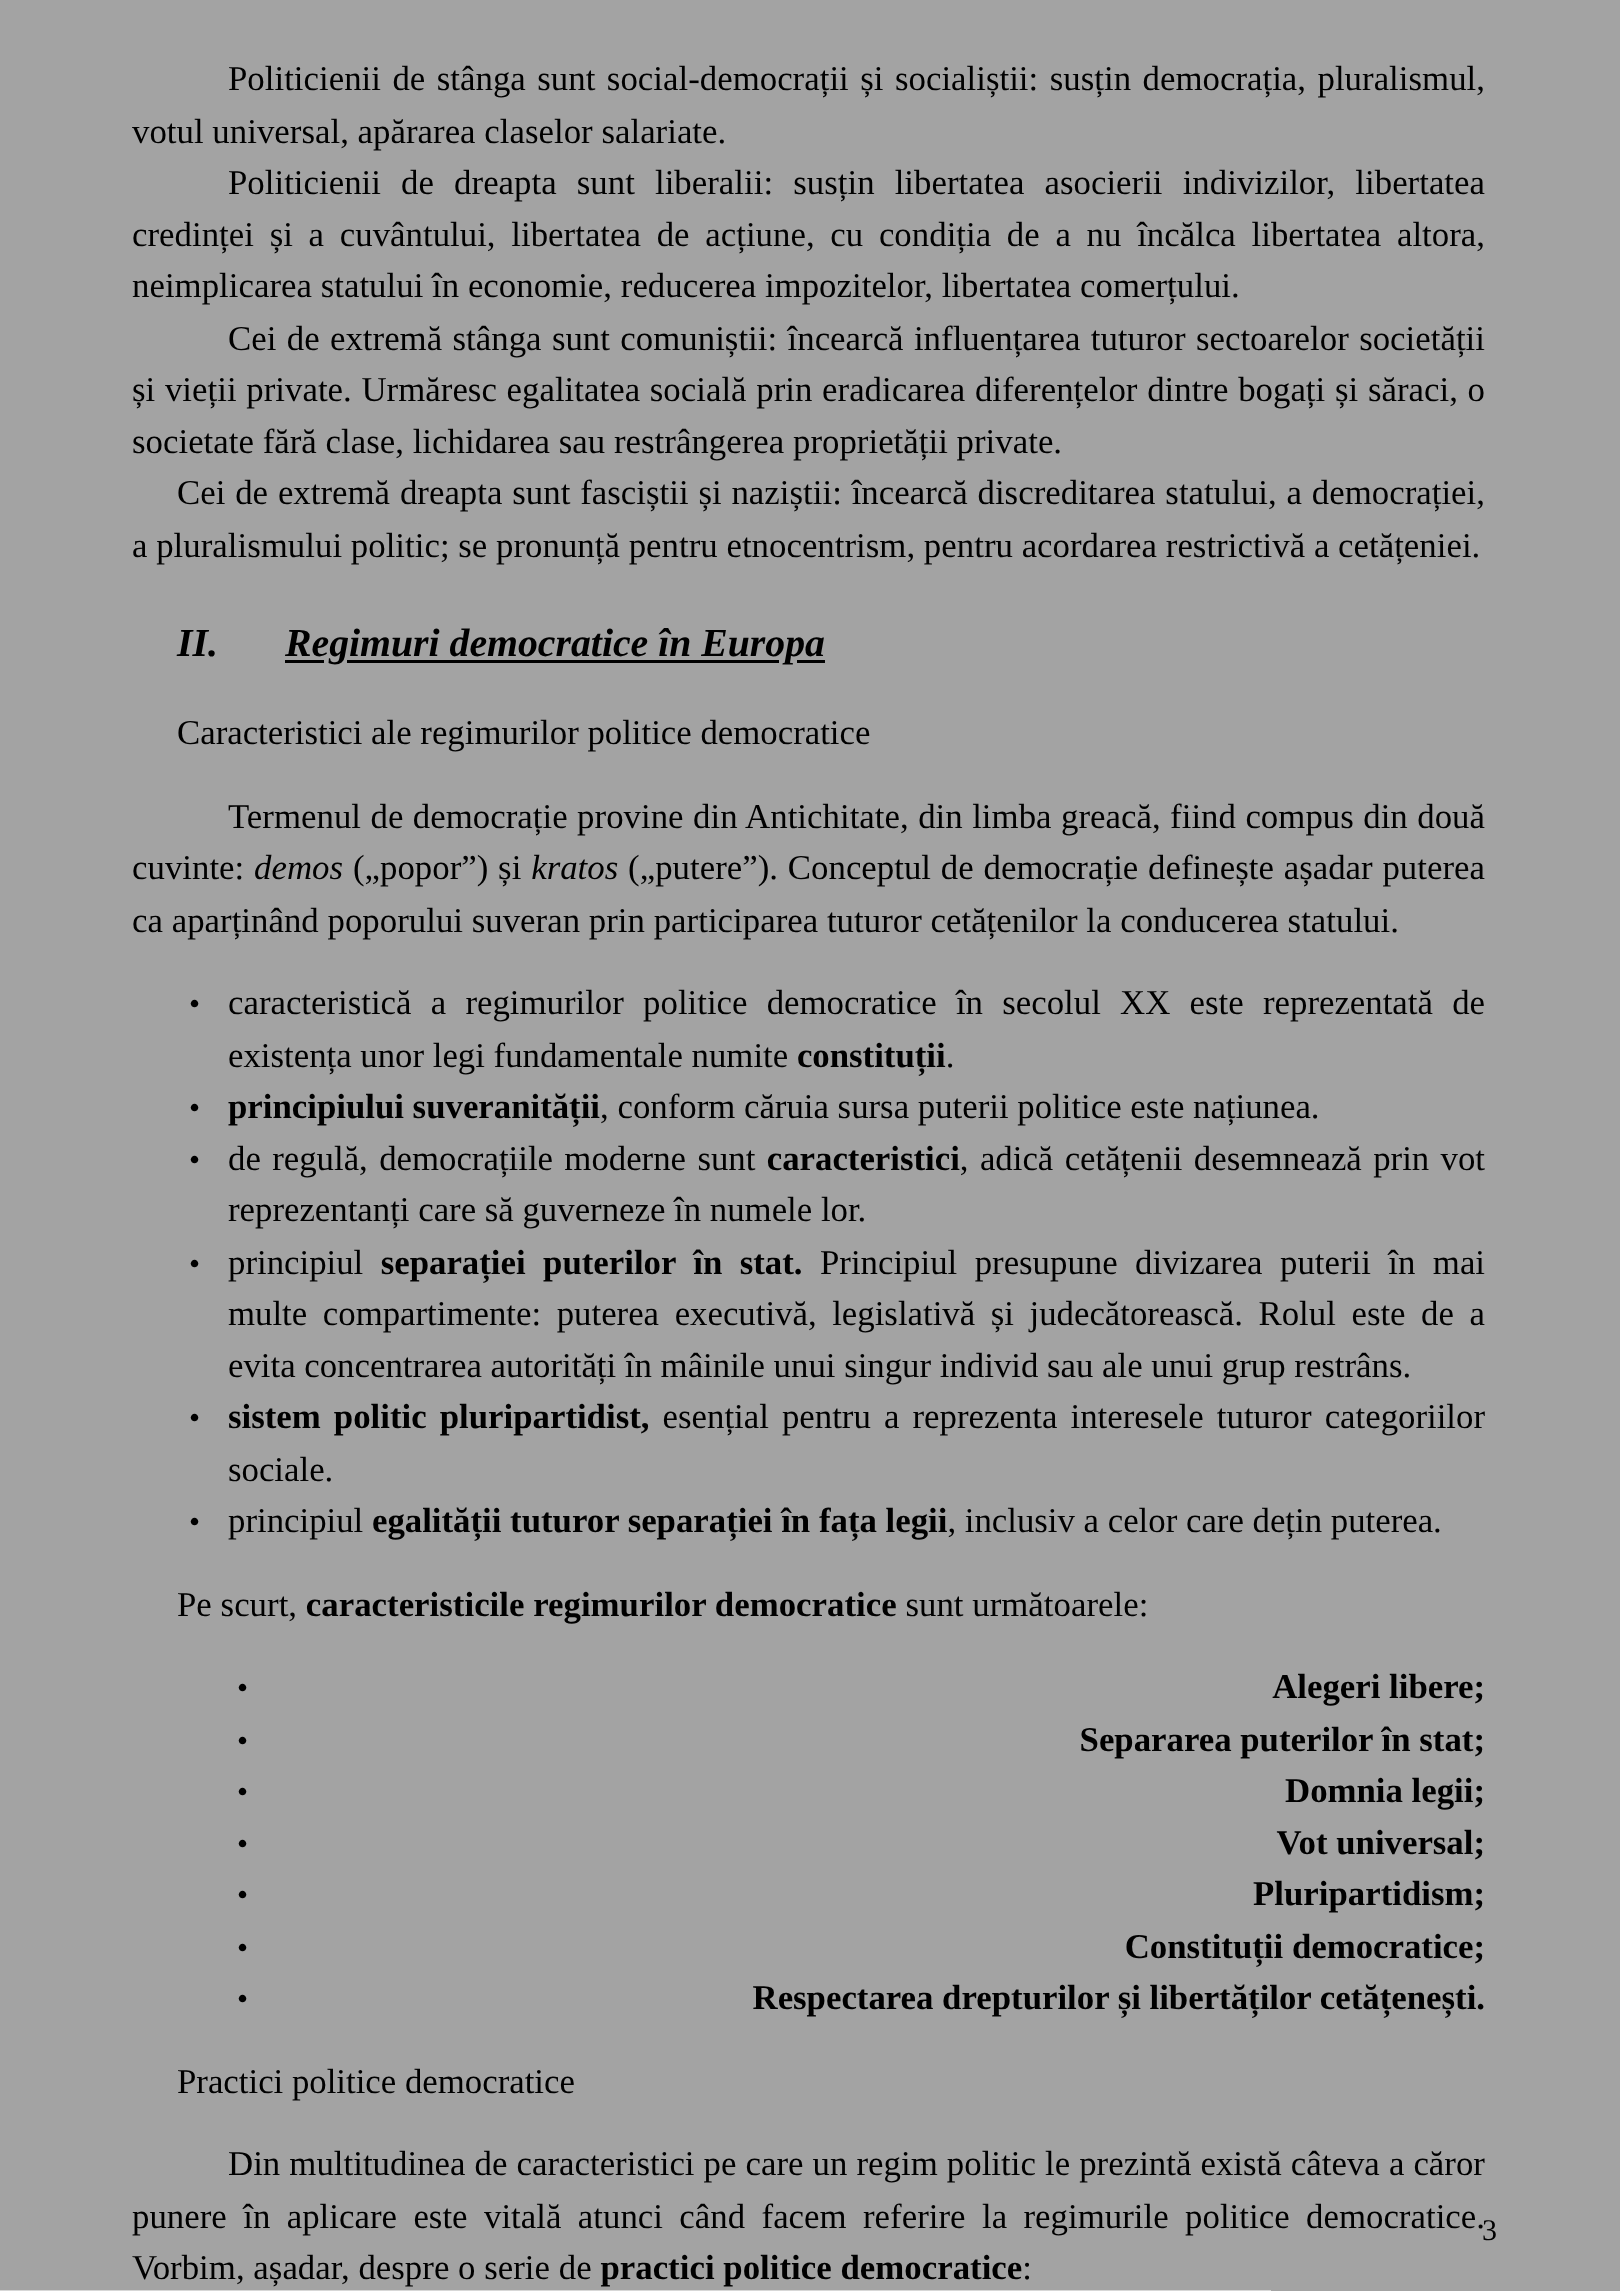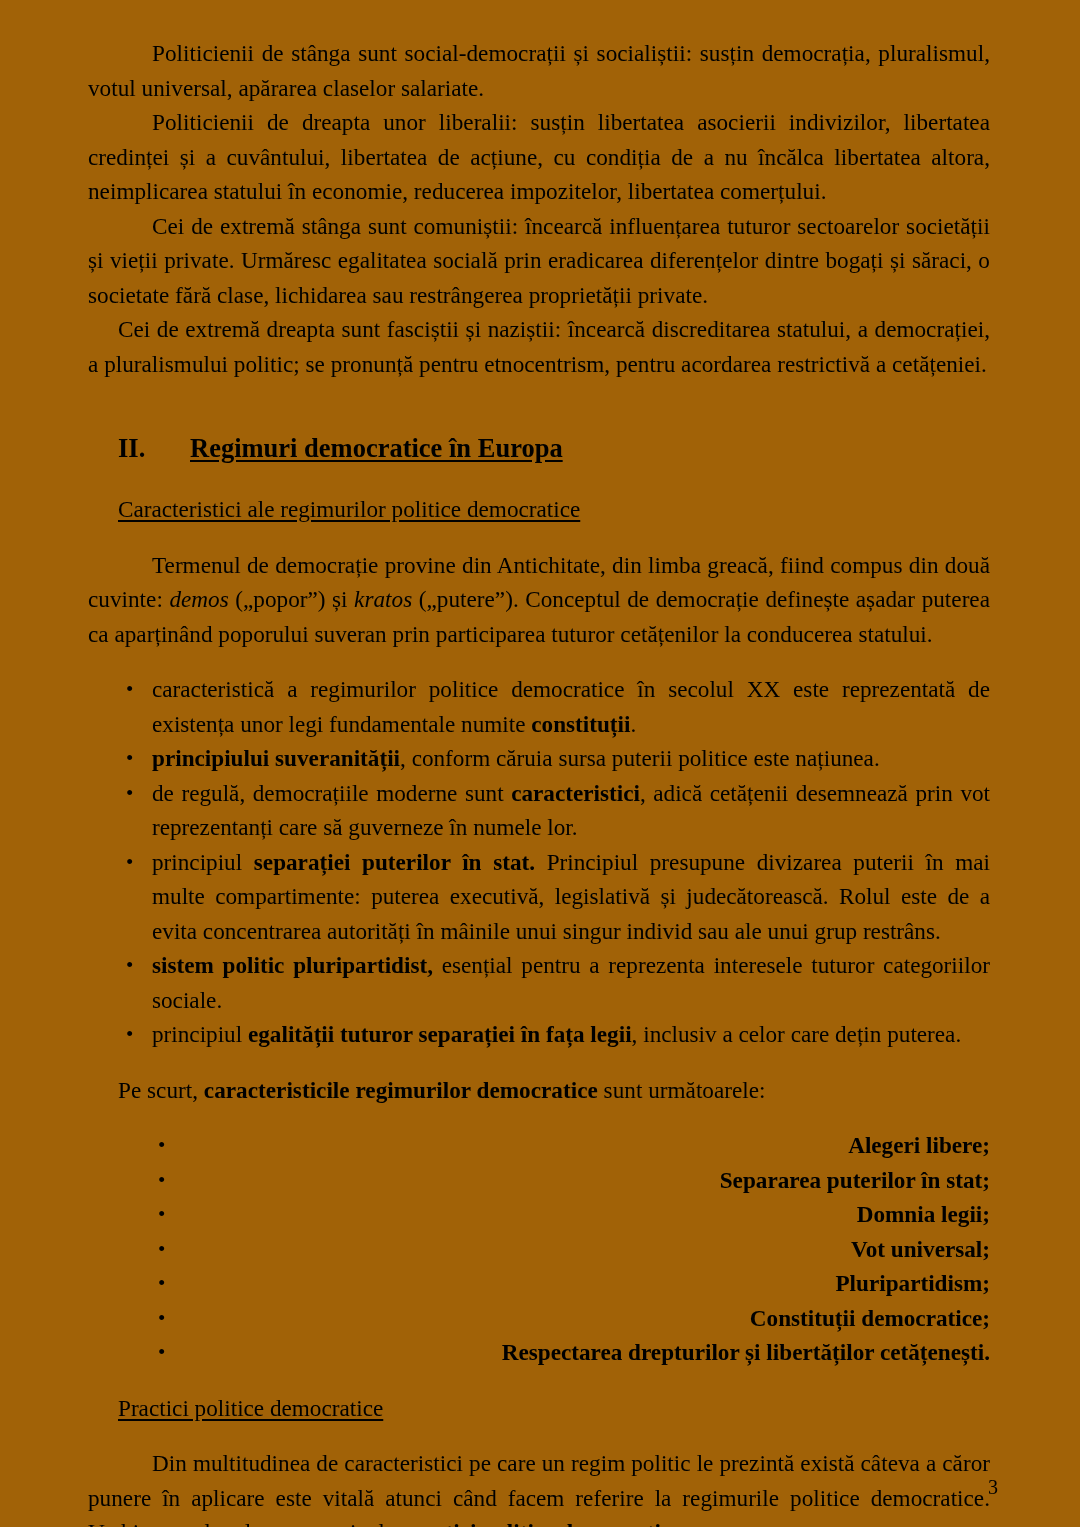--- a/index.html
+++ b/index.html
@@ -8,21 +8,21 @@
     background: #ffffff;
   }
   body {
     font-family: "Liberation Serif", "DejaVu Serif", serif;
     color: #000000;
   }
   .page {
     position: relative;
     width: 1080px;
     height: 1527px;
-    background: #a16207;
+    background: #a3a3a3;
     box-sizing: border-box;
     padding: 0;
     overflow: hidden;
   }
   .content {
     position: absolute;
     left: 88px;
     top: 36px;
     width: 902px;
   }
@@ -33,40 +33,40 @@
     text-align: justify;
     text-justify: inter-word;
     letter-spacing: 0.02px;
   }
   p.indent-large { text-indent: 64px; }
   p.indent-small { text-indent: 30px; }
 
   .heading-block {
     display: flex;
     align-items: baseline;
-    margin-top: 52px;
+    margin-top: 32px;
     margin-left: 30px;
+    font-style: italic;
   }
   .heading-num {
     font-size: 26.5px;
     font-weight: bold;
     width: 72px;
     flex: 0 0 72px;
   }
   .heading-title {
     font-size: 26.5px;
     font-weight: bold;
     text-decoration: underline;
     text-underline-offset: 3px;
   }
   .subheading {
     margin-top: 28px;
     margin-left: 30px;
     font-size: 23.2px;
-    text-decoration: underline;
     text-underline-offset: 3px;
     line-height: 34.5px;
   }
   .par-spacer { height: 21px; }
 
   ul.lvl1 {
     list-style: none;
     margin: 0;
     padding: 0;
   }
@@ -122,21 +122,21 @@
   }
 </style>
 </head>
 <body>
 
 <div class="page">
   <div class="content">
 
     <p class="body-par indent-large">Politicienii de stânga sunt social-democrații și socialiștii: susțin democrația, pluralismul, votul universal, apărarea claselor salariate.</p>
 
-    <p class="body-par indent-large">Politicienii de dreapta unor liberalii: susțin libertatea asocierii indivizilor, libertatea credinței și a cuvântului, libertatea de acțiune, cu condiția de a nu încălca libertatea altora, neimplicarea statului în economie, reducerea impozitelor, libertatea comerțului.</p>
+    <p class="body-par indent-large">Politicienii de dreapta sunt liberalii: susțin libertatea asocierii indivizilor, libertatea credinței și a cuvântului, libertatea de acțiune, cu condiția de a nu încălca libertatea altora, neimplicarea statului în economie, reducerea impozitelor, libertatea comerțului.</p>
 
     <p class="body-par indent-large">Cei de extremă stânga sunt comuniștii: încearcă influențarea tuturor sectoarelor societății și vieții private. Urmăresc egalitatea socială prin eradicarea diferențelor dintre bogați și săraci, o societate fără clase, lichidarea sau restrângerea proprietății private.</p>
 
     <p class="body-par indent-small">Cei de extremă dreapta sunt fasciștii și naziștii: încearcă discreditarea statului, a democrației, a pluralismului politic; se pronunță pentru etnocentrism, pentru acordarea restrictivă a cetățeniei.</p>
 
     <div class="heading-block">
       <span class="heading-num">II.</span>
       <span class="heading-title">Regimuri democratice în Europa</span>
     </div>
 

